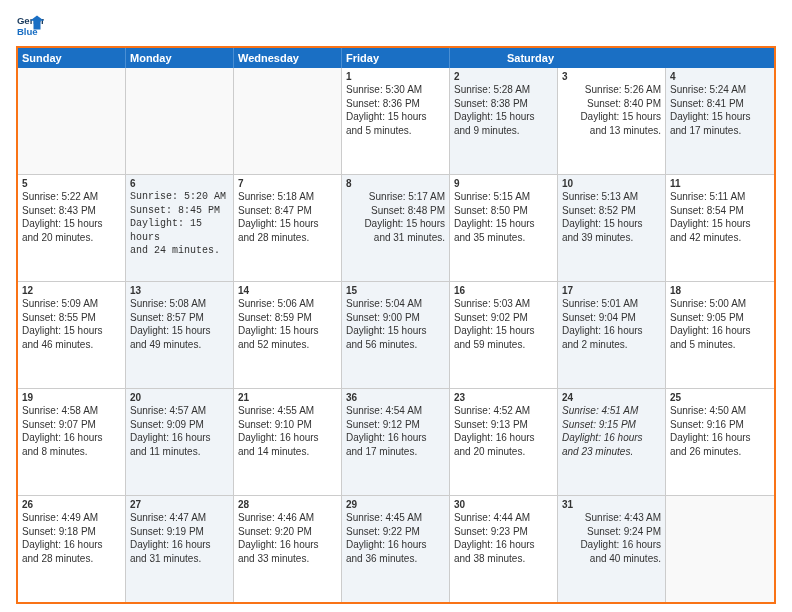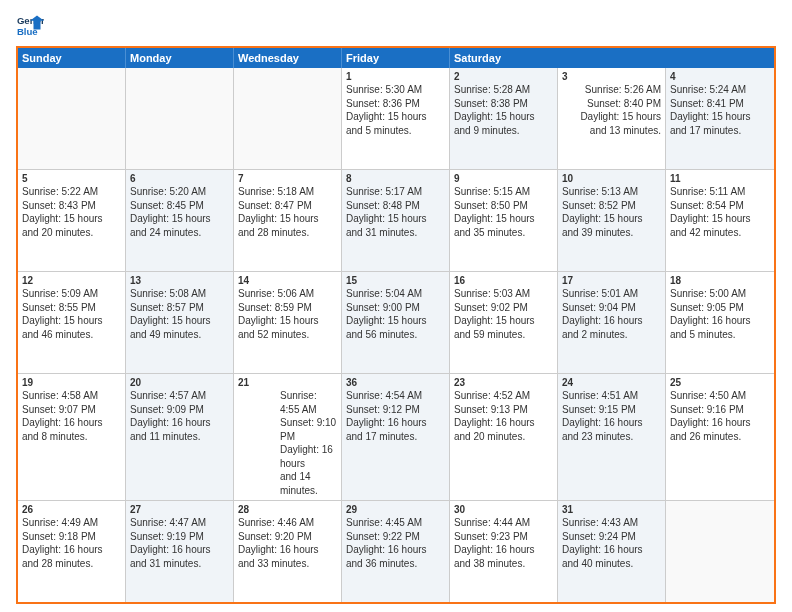--- a/index.html
+++ b/index.html
@@ -60,20 +60,21 @@
     .cal-header-cell {
       color: #fff;
       font-size: 11px;
       font-weight: bold;
       padding: 4px 4px;
       text-align: left;
       border-right: 1px solid #4a8fd4;
     }
     .cal-header-cell:last-child {
       border-right: none;
+      text-align: right;
     }
     .cal-body {
       flex: 1;
       display: flex;
       flex-direction: column;
     }
     .cal-week {
       flex: 1;
       display: grid;
       grid-template-columns: repeat(7, 1fr);
@@ -176,35 +177,35 @@
         <div class="cal-week">
           <div class="cal-cell">
             <span class="day-number">5</span>
             <div class="cell-info" style="white-space: pre-line;">Sunrise: 5:22 AM
 Sunset: 8:43 PM
 Daylight: 15 hours
 and 20 minutes.</div>
           </div>
           <div class="cal-cell shaded">
             <span class="day-number">6</span>
-            <div class="cell-info" style="white-space: pre-line;">Sunrise: 5:20 AM
+            <div class="cell-info" style="white-space: pre-line; font-family: Liberation Mono, monospace;">Sunrise: 5:20 AM
 Sunset: 8:45 PM
 Daylight: 15 hours
 and 24 minutes.</div>
           </div>
           <div class="cal-cell">
             <span class="day-number">7</span>
             <div class="cell-info" style="white-space: pre-line;">Sunrise: 5:18 AM
 Sunset: 8:47 PM
 Daylight: 15 hours
 and 28 minutes.</div>
           </div>
           <div class="cal-cell shaded">
             <span class="day-number">8</span>
-            <div class="cell-info" style="white-space: pre-line;">Sunrise: 5:17 AM
+            <div class="cell-info" style="white-space: pre-line; text-align: right;">Sunrise: 5:17 AM
 Sunset: 8:48 PM
 Daylight: 15 hours
 and 31 minutes.</div>
           </div>
           <div class="cal-cell">
             <span class="day-number">9</span>
             <div class="cell-info" style="white-space: pre-line;">Sunrise: 5:15 AM
 Sunset: 8:50 PM
 Daylight: 15 hours
 and 35 minutes.</div>
@@ -285,42 +286,42 @@
           </div>
           <div class="cal-cell shaded">
             <span class="day-number">20</span>
             <div class="cell-info" style="white-space: pre-line;">Sunrise: 4:57 AM
 Sunset: 9:09 PM
 Daylight: 16 hours
 and 11 minutes.</div>
           </div>
           <div class="cal-cell">
             <span class="day-number">21</span>
-            <div class="cell-info" style="white-space: pre-line; margin-left: 42px;">Sunrise: 4:55 AM
+            <div class="cell-info" style="white-space: pre-line;">Sunrise: 4:55 AM
 Sunset: 9:10 PM
 Daylight: 16 hours
 and 14 minutes.</div>
           </div>
           <div class="cal-cell shaded">
             <span class="day-number">36</span>
             <div class="cell-info" style="white-space: pre-line;">Sunrise: 4:54 AM
 Sunset: 9:12 PM
 Daylight: 16 hours
 and 17 minutes.</div>
           </div>
           <div class="cal-cell">
             <span class="day-number">23</span>
             <div class="cell-info" style="white-space: pre-line;">Sunrise: 4:52 AM
 Sunset: 9:13 PM
 Daylight: 16 hours
 and 20 minutes.</div>
           </div>
           <div class="cal-cell shaded">
             <span class="day-number">24</span>
-            <div class="cell-info" style="white-space: pre-line;">Sunrise: 4:51 AM
+            <div class="cell-info" style="white-space: pre-line; font-style: italic;">Sunrise: 4:51 AM
 Sunset: 9:15 PM
 Daylight: 16 hours
 and 23 minutes.</div>
           </div>
           <div class="cal-cell">
             <span class="day-number">25</span>
             <div class="cell-info" style="white-space: pre-line;">Sunrise: 4:50 AM
 Sunset: 9:16 PM
 Daylight: 16 hours
 and 26 minutes.</div>
@@ -357,21 +358,21 @@
           </div>
           <div class="cal-cell">
             <span class="day-number">30</span>
             <div class="cell-info" style="white-space: pre-line;">Sunrise: 4:44 AM
 Sunset: 9:23 PM
 Daylight: 16 hours
 and 38 minutes.</div>
           </div>
           <div class="cal-cell shaded">
             <span class="day-number">31</span>
-            <div class="cell-info" style="white-space: pre-line;">Sunrise: 4:43 AM
+            <div class="cell-info" style="white-space: pre-line; text-align: right;">Sunrise: 4:43 AM
 Sunset: 9:24 PM
 Daylight: 16 hours
 and 40 minutes.</div>
           </div>
           <div class="cal-cell empty"></div>
         </div>
       </div>
   </div>
 </div>
 

